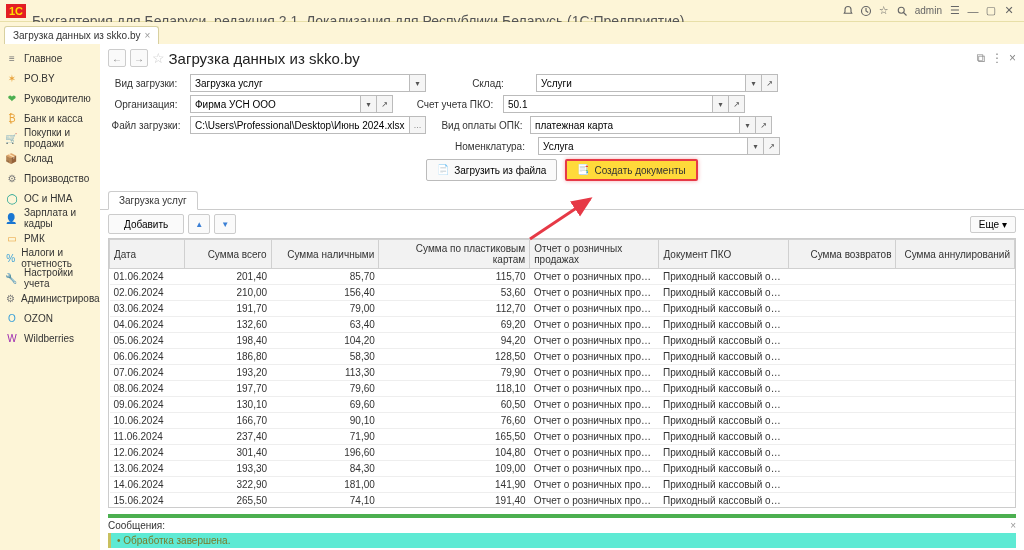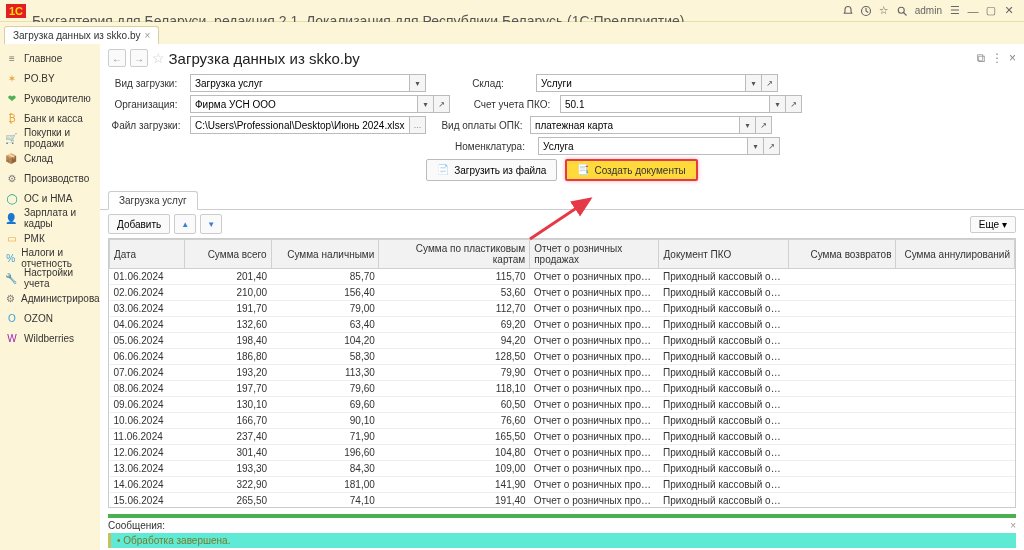--- a/index.html
+++ b/index.html
@@ -51,21 +51,21 @@
   .abtn { height: 22px; border: 1px solid #bbb; background: #fafafa; padding: 0 10px; display: inline-flex; align-items: center; gap: 5px; font-size: 10px; cursor: pointer; border-radius: 2px; }
   .abtn.primary { background: #ffda3a; border: 2px solid #e63946; color:#333; font-weight: normal; box-shadow: 0 0 4px rgba(230,57,70,0.4); }
   .abtn .ico { width:12px;height:12px; display:inline-block; }
   
   .arrow { position:absolute; width:80px; height:50px; left:420px; top:150px; pointer-events:none; z-index:5; }
   
   .tabbar { display: flex; padding: 0 8px; border-bottom: 1px solid #ccc; margin-top: 2px; }
   .tabbar .t { padding: 3px 10px; border: 1px solid #ccc; border-bottom: 1px solid #fff; margin-bottom: -1px; background: #fff; font-size: 10px; border-radius: 3px 3px 0 0; cursor:pointer; }
   
   .toolbar { display: flex; align-items: center; padding: 4px 8px; gap: 4px; }
-  .tbtn { height: 20px; border: 1px solid #ccc; background: #fafafa; padding: 0 8px; font-size: 10px; cursor: pointer; border-radius: 2px; display:inline-flex; align-items:center; }
+  .tbtn { height: 20px; border: 1px solid #ccc; background: #fafafa; padding: 0 15px; font-size: 10px; cursor: pointer; border-radius: 2px; display:inline-flex; align-items:center; }
   .tbtn.icon { width: 22px; padding: 0; justify-content:center; }
   .tbtn.icon.up::before { content:"▲"; color:#3a7fd5; font-size:8px; }
   .tbtn.icon.down::before{ content:"▼"; color:#3a7fd5; font-size:8px; }
   .toolbar .sp { flex: 1; }
   .ebtn { border:1px solid #ccc; padding:2px 8px; font-size:10px; cursor:pointer; border-radius:2px; background:#fafafa; }
   
   .grid-wrap { flex: 1; min-height: 0; padding: 0 8px 4px 8px; display:flex; flex-direction:column; }
   .grid-scroll { flex:1; overflow:auto; border:1px solid #ccc; position:relative; }
   .grid { width: 100%; border-collapse: collapse; font-size: 10px; table-layout: fixed; }
   .grid th { background: #f2f2f2; border: 1px solid #d0d0d0; padding: 3px 4px; text-align: left; font-weight: normal; color:#333; position:sticky; top:0; }
@@ -210,21 +210,21 @@
         <label class="r" style="margin-left:14px">Склад:</label>
         <div class="inputwrap">
           <input style="width: 210px;" value="Услуги">
           <span class="btn-dd">▾</span>
           <span class="btn-open">↗</span>
         </div>
       </div>
       <div class="form-row">
         <label>Организация:</label>
         <div class="inputwrap">
-          <input style="width: 228px;" value="Фирма УСН ООО">
+          <input style="width: 171px;" value="Фирма УСН ООО">
           <span class="btn-dd">▾</span>
           <span class="btn-open">↗</span>
         </div>
         <label class="r" style="margin-left:14px">Счет учета ПКО:</label>
         <div class="inputwrap">
           <input style="width: 210px;" value="50.1">
           <span class="btn-dd">▾</span>
           <span class="btn-open">↗</span>
         </div>
       </div>

